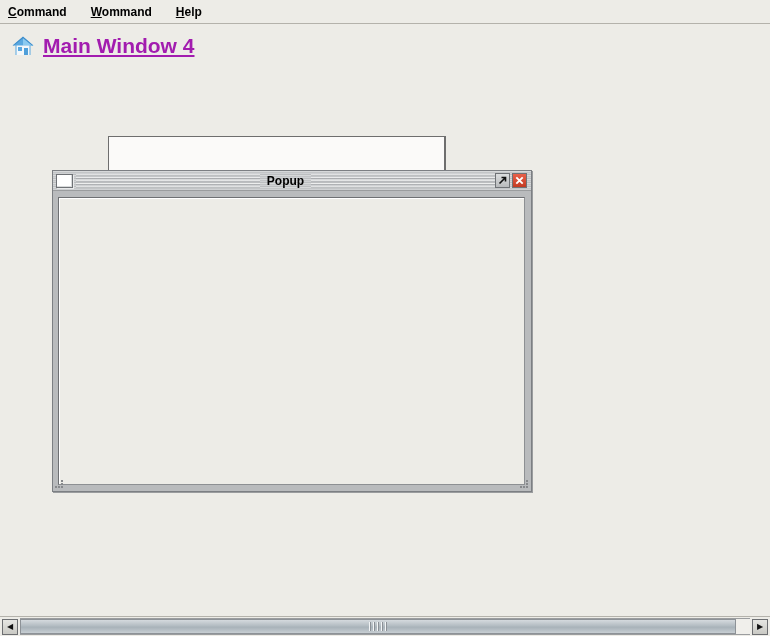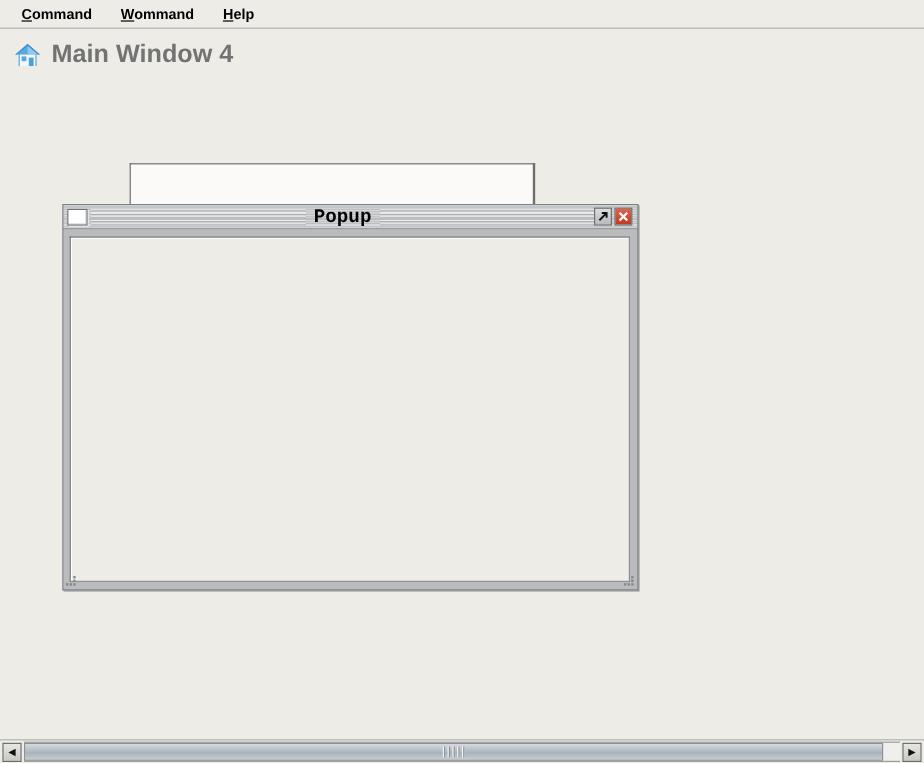--- a/index.html
+++ b/index.html
@@ -19,21 +19,21 @@
   #menubar {
     position: absolute;
     left: 0; top: 0;
     width: 770px;
     height: 24px;
     background: #edece7;
     border-bottom: 1px solid #b4b2ab;
     box-sizing: border-box;
     display: flex;
     align-items: center;
-    padding-left: 14px;
+    padding-left: 4px;
   }
   .menu-item {
     font-size: 12px;
     font-weight: bold;
     color: #000000;
     padding: 2px 10px 2px 4px;
     margin-right: 10px;
     cursor: default;
     white-space: nowrap;
     letter-spacing: 0px;
@@ -54,23 +54,24 @@
   #home-icon {
     width: 22px;
     height: 21px;
     position: relative;
     flex: 0 0 auto;
     margin-right: 9px;
   }
   #main-window-title {
     font-size: 21px;
     font-weight: bold;
-    color: #737373;
+    color: #a21caf;
     letter-spacing: 0px;
     line-height: 22px;
+    text-decoration: underline;
   }
 
   
   #bg-panel {
     position: absolute;
     left: 108px;
     top: 136px;
     width: 338px;
     height: 40px;
     background: #fbfaf9;
@@ -123,27 +124,26 @@
     height: 14px;
     margin-left: 3px;
     margin-right: 3px;
     background: #ffffff;
     border: 1px solid #6f7276;
     box-shadow: inset -1px -1px 0 #d8dadb, 1px 1px 0 #e9eaeb;
     flex: 0 0 auto;
     box-sizing: border-box;
   }
   #popup-title-text {
-    font-size: 16px;
+    font-size: 12px;
     font-weight: bold;
     color: #000000;
     white-space: nowrap;
     padding: 0 7px;
     flex: 0 0 auto;
-    font-family: Liberation Mono, monospace;
   }
   .title-filler {
     flex: 1 1 auto;
     height: 20px;
     position: relative;
   }
   .title-filler::before {
     content: "";
     position: absolute;
     left: 0; right: 0;

